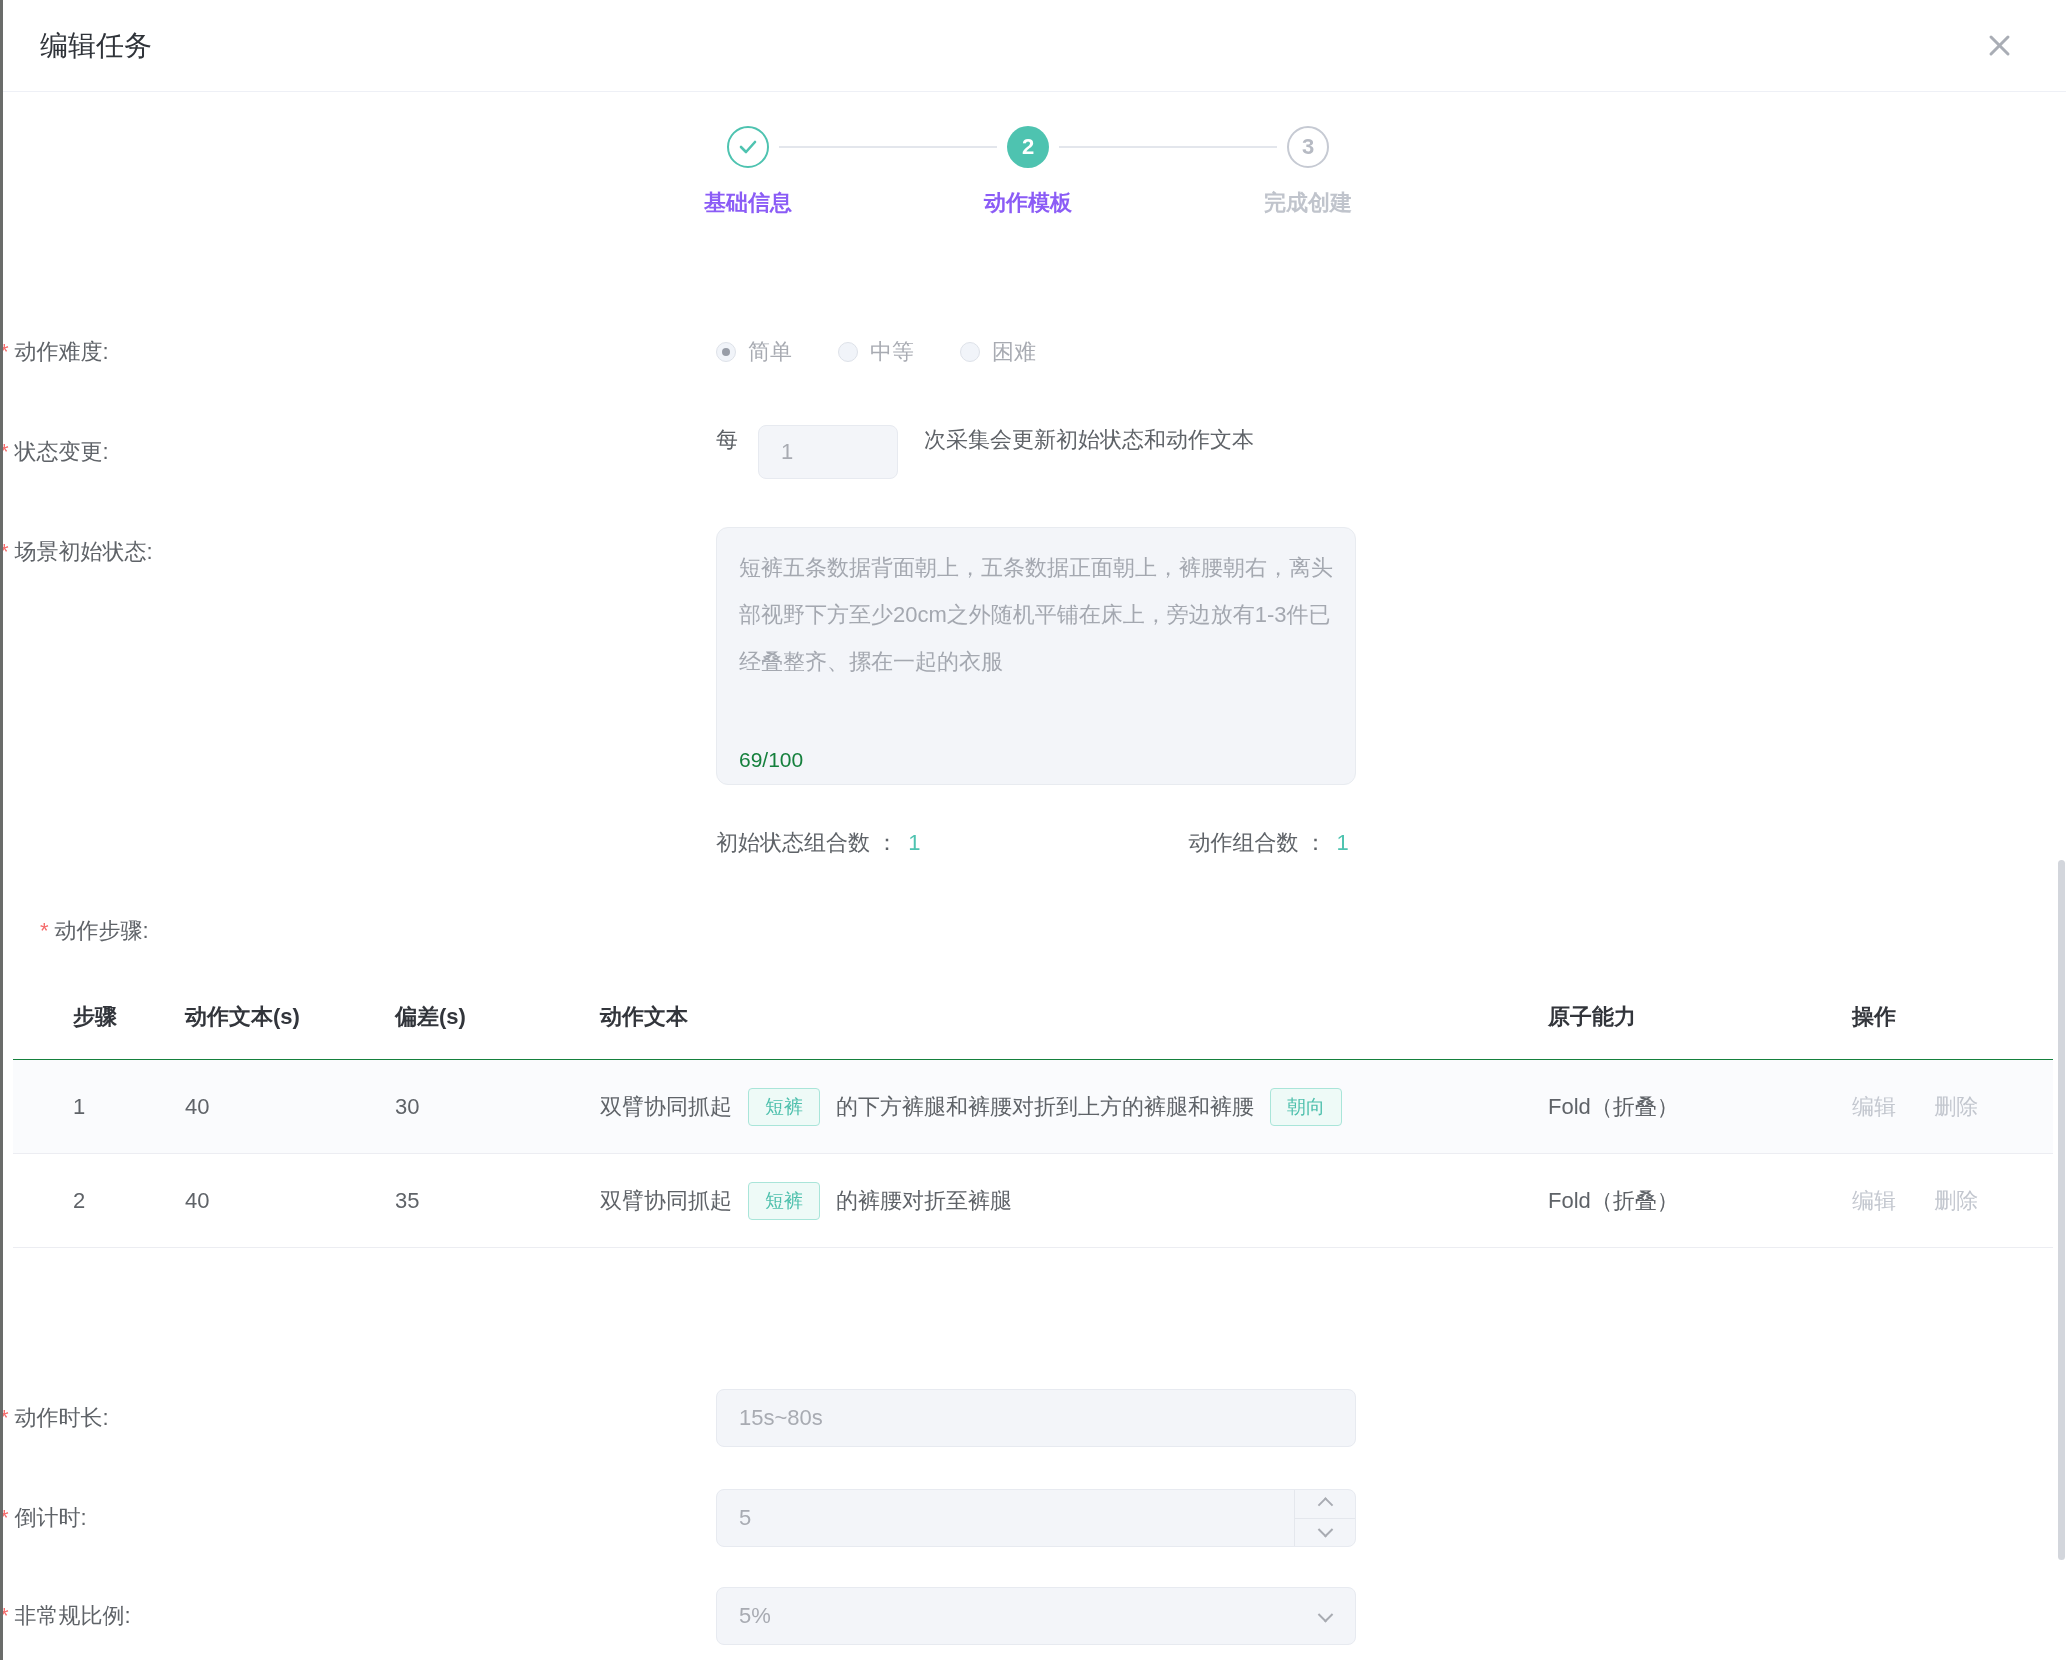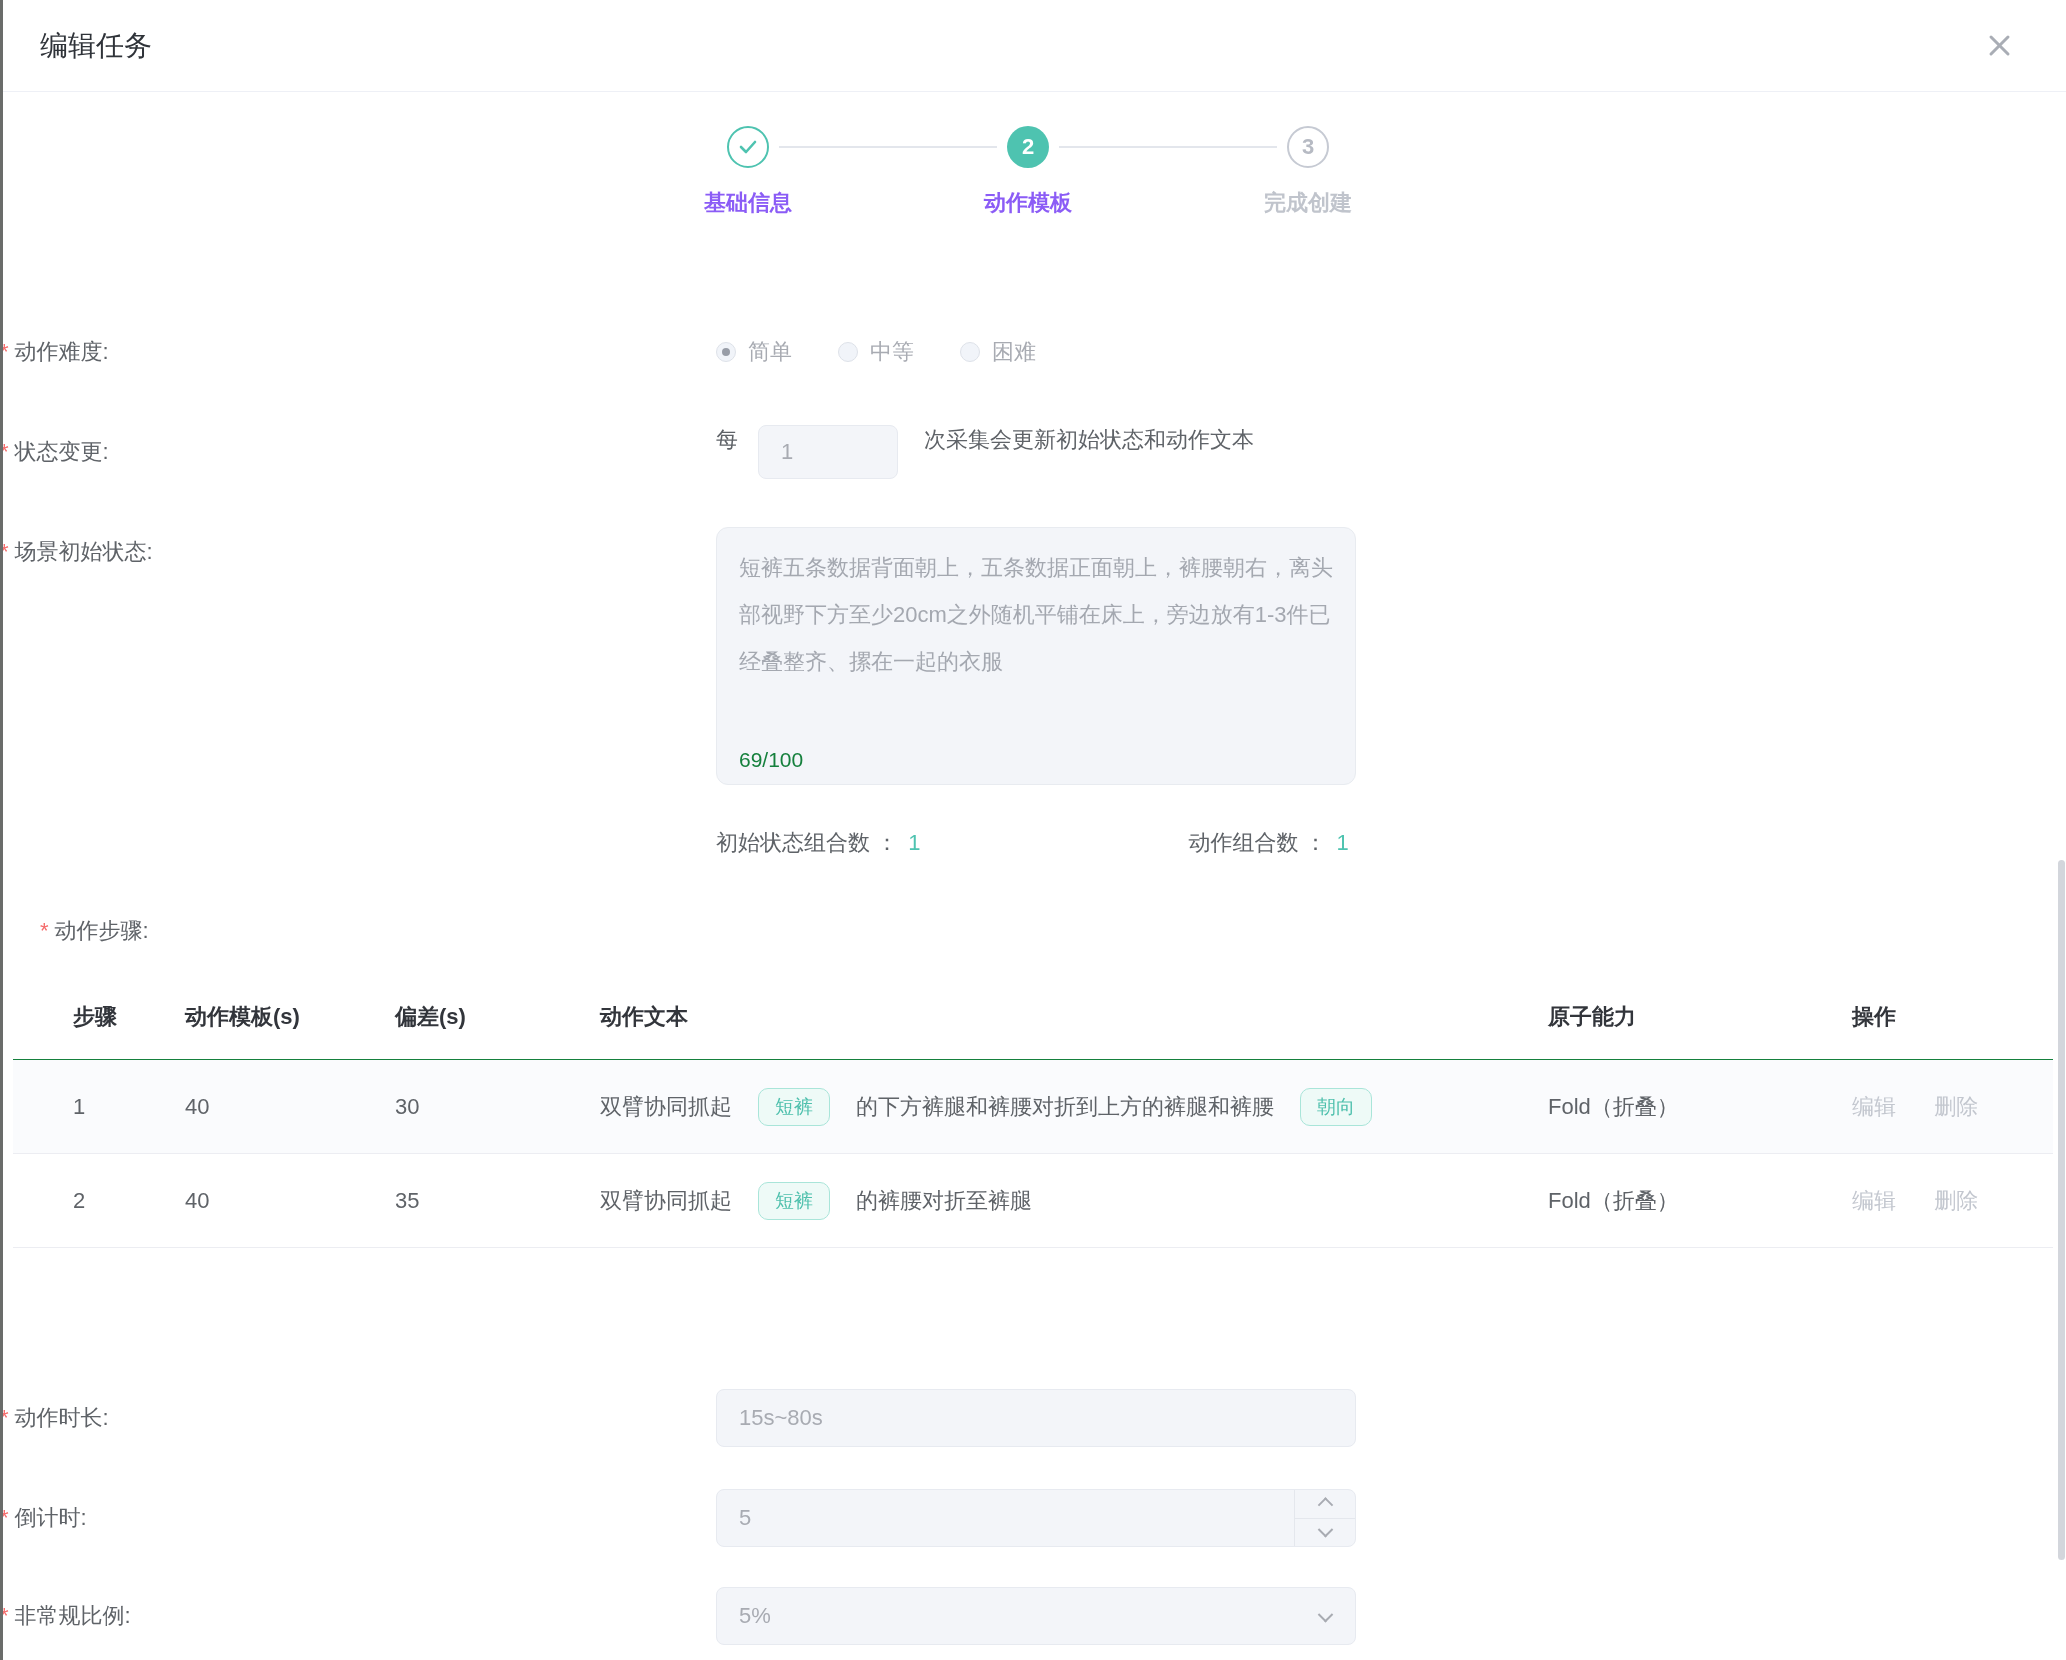--- a/index.html
+++ b/index.html
@@ -64,22 +64,22 @@
   .combo-pair{display:flex;align-items:center}
 
   
   .steps-label{position:absolute;left:40px;top:916px;display:flex;align-items:center;color:#5f6368}
   .steps-table{position:absolute;left:13px;top:975px;width:2040px}
   .tgrid{display:grid;grid-template-columns:112px 210px 205px 948px 304px 1fr;padding-left:60px;align-items:center;box-sizing:border-box}
   .thead{height:85px;border-bottom:1px solid #15803d;font-weight:700;color:#32353b}
   .trow{height:94px;border-bottom:1px solid #ecedf2;color:#5f6368}
   .trow.odd{background:#fafbfd}
   .text-cell{display:flex;align-items:center;white-space:nowrap}
-  .tag{margin:0 26px;padding:3px 16px;border:1px solid #a9e5d9;background:#eefaf7;color:#4fc0ad;
-    border-radius:10px;font-size:19px;line-height:30px;flex:none}
+  .tag{margin:0 16px;padding:3px 16px;border:1px solid #a9e5d9;background:#eefaf7;color:#4fc0ad;
+    border-radius:4px;font-size:19px;line-height:30px;flex:none}
   .link{color:#c3c7cf;margin-right:32px;cursor:not-allowed}
   .add-band{height:105px;background:#f4f5f7;display:flex;align-items:center;justify-content:center;
     color:#b4b8c1;cursor:not-allowed}
 
   
   .big-input{width:640px;height:58px;position:relative}
   .spinner{position:absolute;right:0;top:0;bottom:0;width:60px;border-left:1px solid #e4e7ed;display:flex;flex-direction:column}
   .spin-cell{flex:1;display:flex;align-items:center;justify-content:center;cursor:pointer}
   .spin-cell.top{border-bottom:1px solid #e4e7ed}
   .chev{width:11px;height:11px;border-left:2px solid #a8abb2;border-top:2px solid #a8abb2;box-sizing:border-box}
@@ -179,21 +179,21 @@
 </div>
 
 <div class="steps-label">
   <span class="req">*</span>
     <span>动作步骤:</span>
 </div>
 
 <div class="steps-table">
   <div class="tgrid thead">
     <span>步骤</span>
-    <span>动作模板(s)</span>
+    <span>动作文本(s)</span>
     <span>偏差(s)</span>
     <span>动作文本</span>
     <span>原子能力</span>
     <span>操作</span>
   </div>
 
   <div class="tgrid trow odd">
     <span>1</span>
     <span>40</span>
     <span>30</span>

